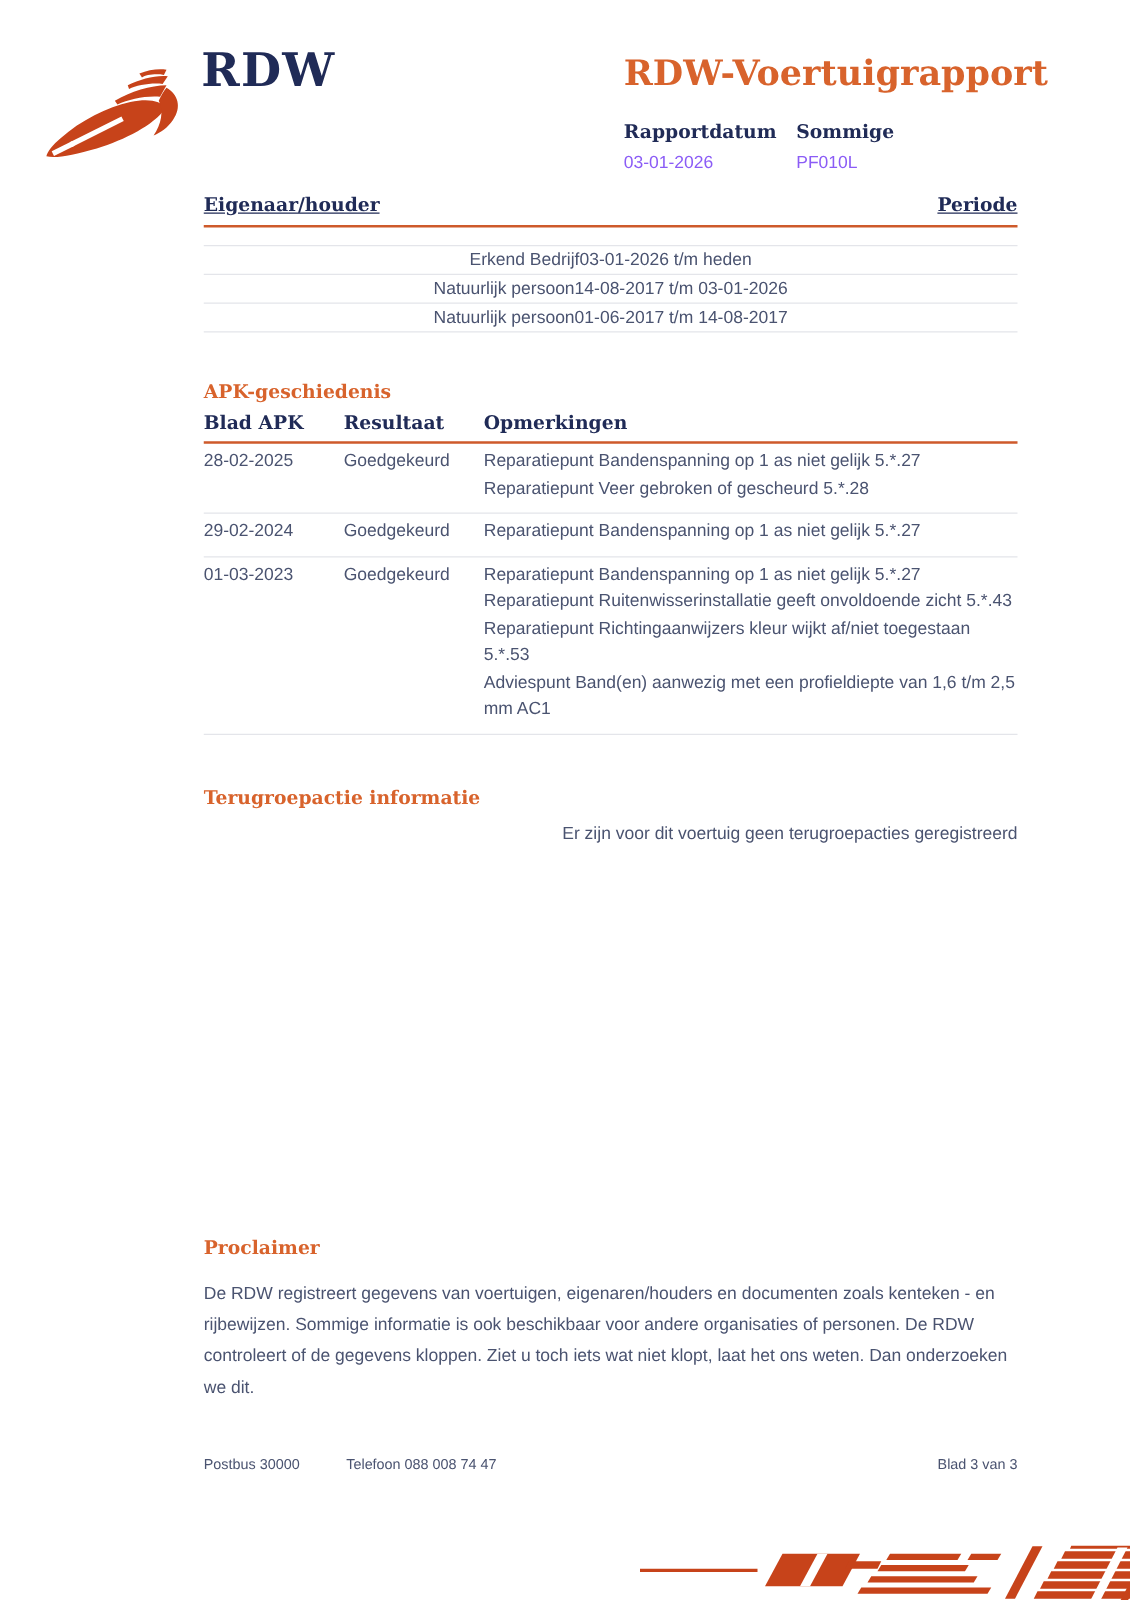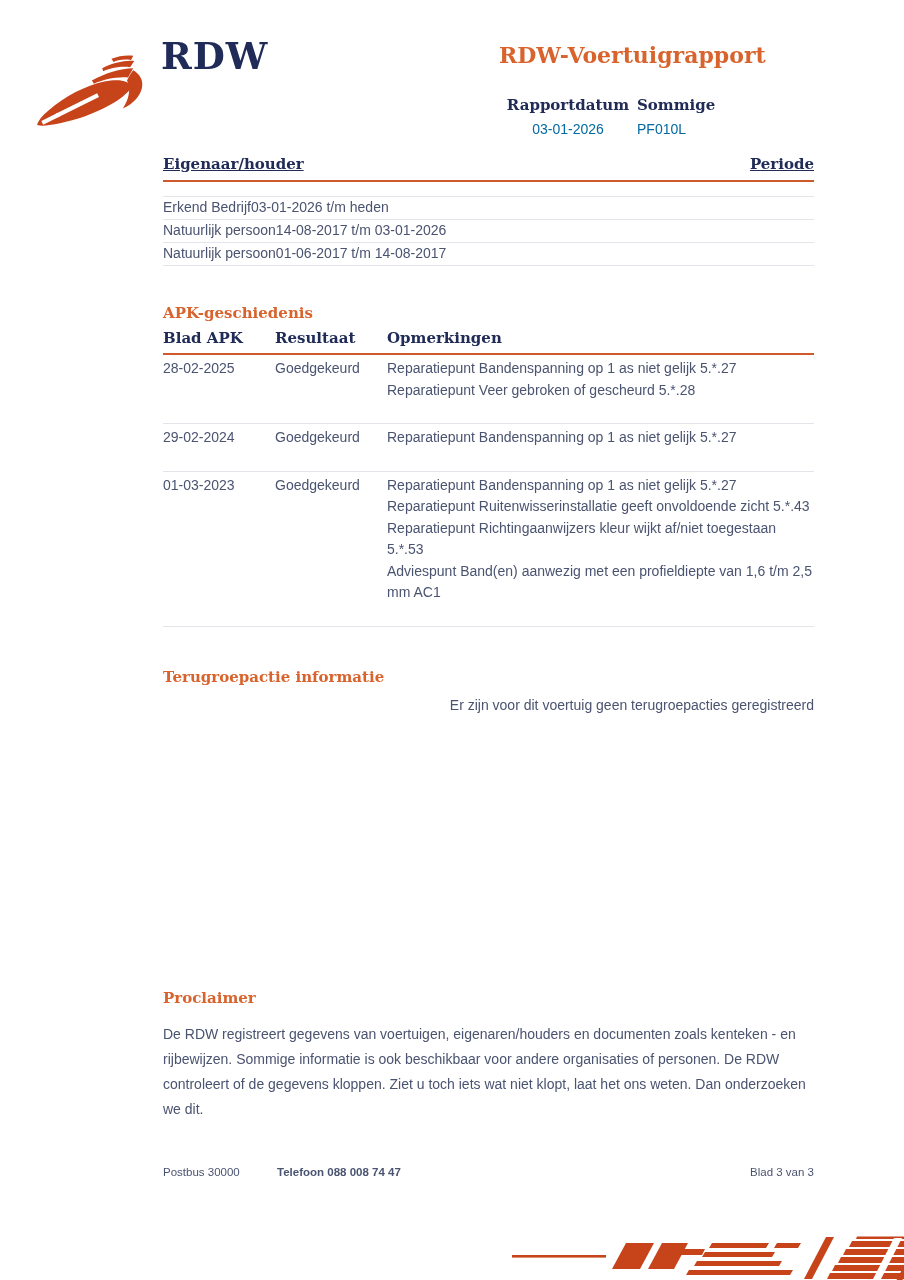--- a/index.html
+++ b/index.html
@@ -12,70 +12,70 @@
 
   
   .logo-mark{position:absolute;left:34px;top:48px;width:124px;height:92px;}
   .brand-wordmark{
     position:absolute;left:161px;top:34px;
     font-family:"DejaVu Serif",serif;font-weight:700;font-size:37px;
     color:#202B57;letter-spacing:1px;
   }
   .doc-title{
     position:absolute;left:499px;top:42px;
-    font-family:"DejaVu Serif",serif;font-weight:700;font-size:22px;
+    font-family:"DejaVu Serif",serif;font-weight:700;font-size:28px;
     color:#D8632C;white-space:nowrap;
   }
   .meta{position:absolute;left:499px;top:96px;display:flex;}
-  .meta-col.first{width:138px;text-align:center;}
+  .meta-col.first{width:138px;}
   .meta-label{font-family:"DejaVu Serif",serif;font-weight:700;font-size:15px;color:#202B57;}
-  .meta-value{font-size:14px;color:#0369a1;margin-top:7px;}
+  .meta-value{font-size:14px;color:#8b5cf6;margin-top:7px;}
 
   
   .content{position:absolute;left:163px;top:155px;width:651px;}
 
   .owner-head{
     display:flex;justify-content:space-between;
     font-family:"DejaVu Serif",serif;font-weight:700;font-size:15px;color:#202B57;
     padding-bottom:7px;border-bottom:2px solid #CE5A2B;text-decoration:underline;
   }
   .owner-spacer{height:14px;border-bottom:1px solid #E4E5EA;}
   .owner-row{
-    display:flex;justify-content:flex-start;
+    display:flex;justify-content:center;
     font-size:14px;color:#4A5370;
     padding:3px 0 4px;border-bottom:1px solid #E4E5EA;line-height:15px;
   }
 
   .apk{margin-top:38px;}
   .section-heading{
     font-family:"DejaVu Serif",serif;font-weight:700;font-size:15px;color:#D8632C;
   }
   .apk-header{
     display:grid;grid-template-columns:112px 112px 1fr;
     font-family:"DejaVu Serif",serif;font-weight:700;font-size:15px;color:#202B57;
     margin-top:4px;padding:3px 0 6px;border-bottom:2px solid #CE5A2B;
   }
   .apk-row{
     display:grid;grid-template-columns:112px 112px 1fr;
     font-size:14px;color:#4A5370;line-height:21.5px;
-    padding:3px 0 22px;border-bottom:1px solid #E4E5EA;
+    padding:3px 0 9px;border-bottom:1px solid #E4E5EA;
   }
   .remark-line{line-height:21.5px;}
 
   .recall{margin-top:41px;}
   .recall-text{font-size:14px;color:#4A5370;margin-top:9px;line-height:20px;text-align:right;}
 
   .proclaimer{position:absolute;left:163px;top:989px;width:656px;}
   .proclaimer-text{font-size:14px;color:#4A5370;line-height:25px;margin-top:15px;}
 
   
   .footer{position:absolute;left:163px;top:1166px;width:651px;font-size:11.5px;color:#4A5370;}
   .f-row{display:flex;margin-bottom:13px;}
   .f-left{width:114px;}
-  .f-mid{flex:1;font-weight:bold;}
+  .f-mid{flex:1;}
   .f-right{text-align:left;}
 
   .decoration{position:absolute;right:0;bottom:-2px;width:400px;height:48px;}
 </style>
 </head>
 <body>
 
 <div class="logo-mark">
   <svg width="124" height="92" viewBox="0 0 120 88" xmlns="http://www.w3.org/2000/svg">
     <g fill="#C7431A">

